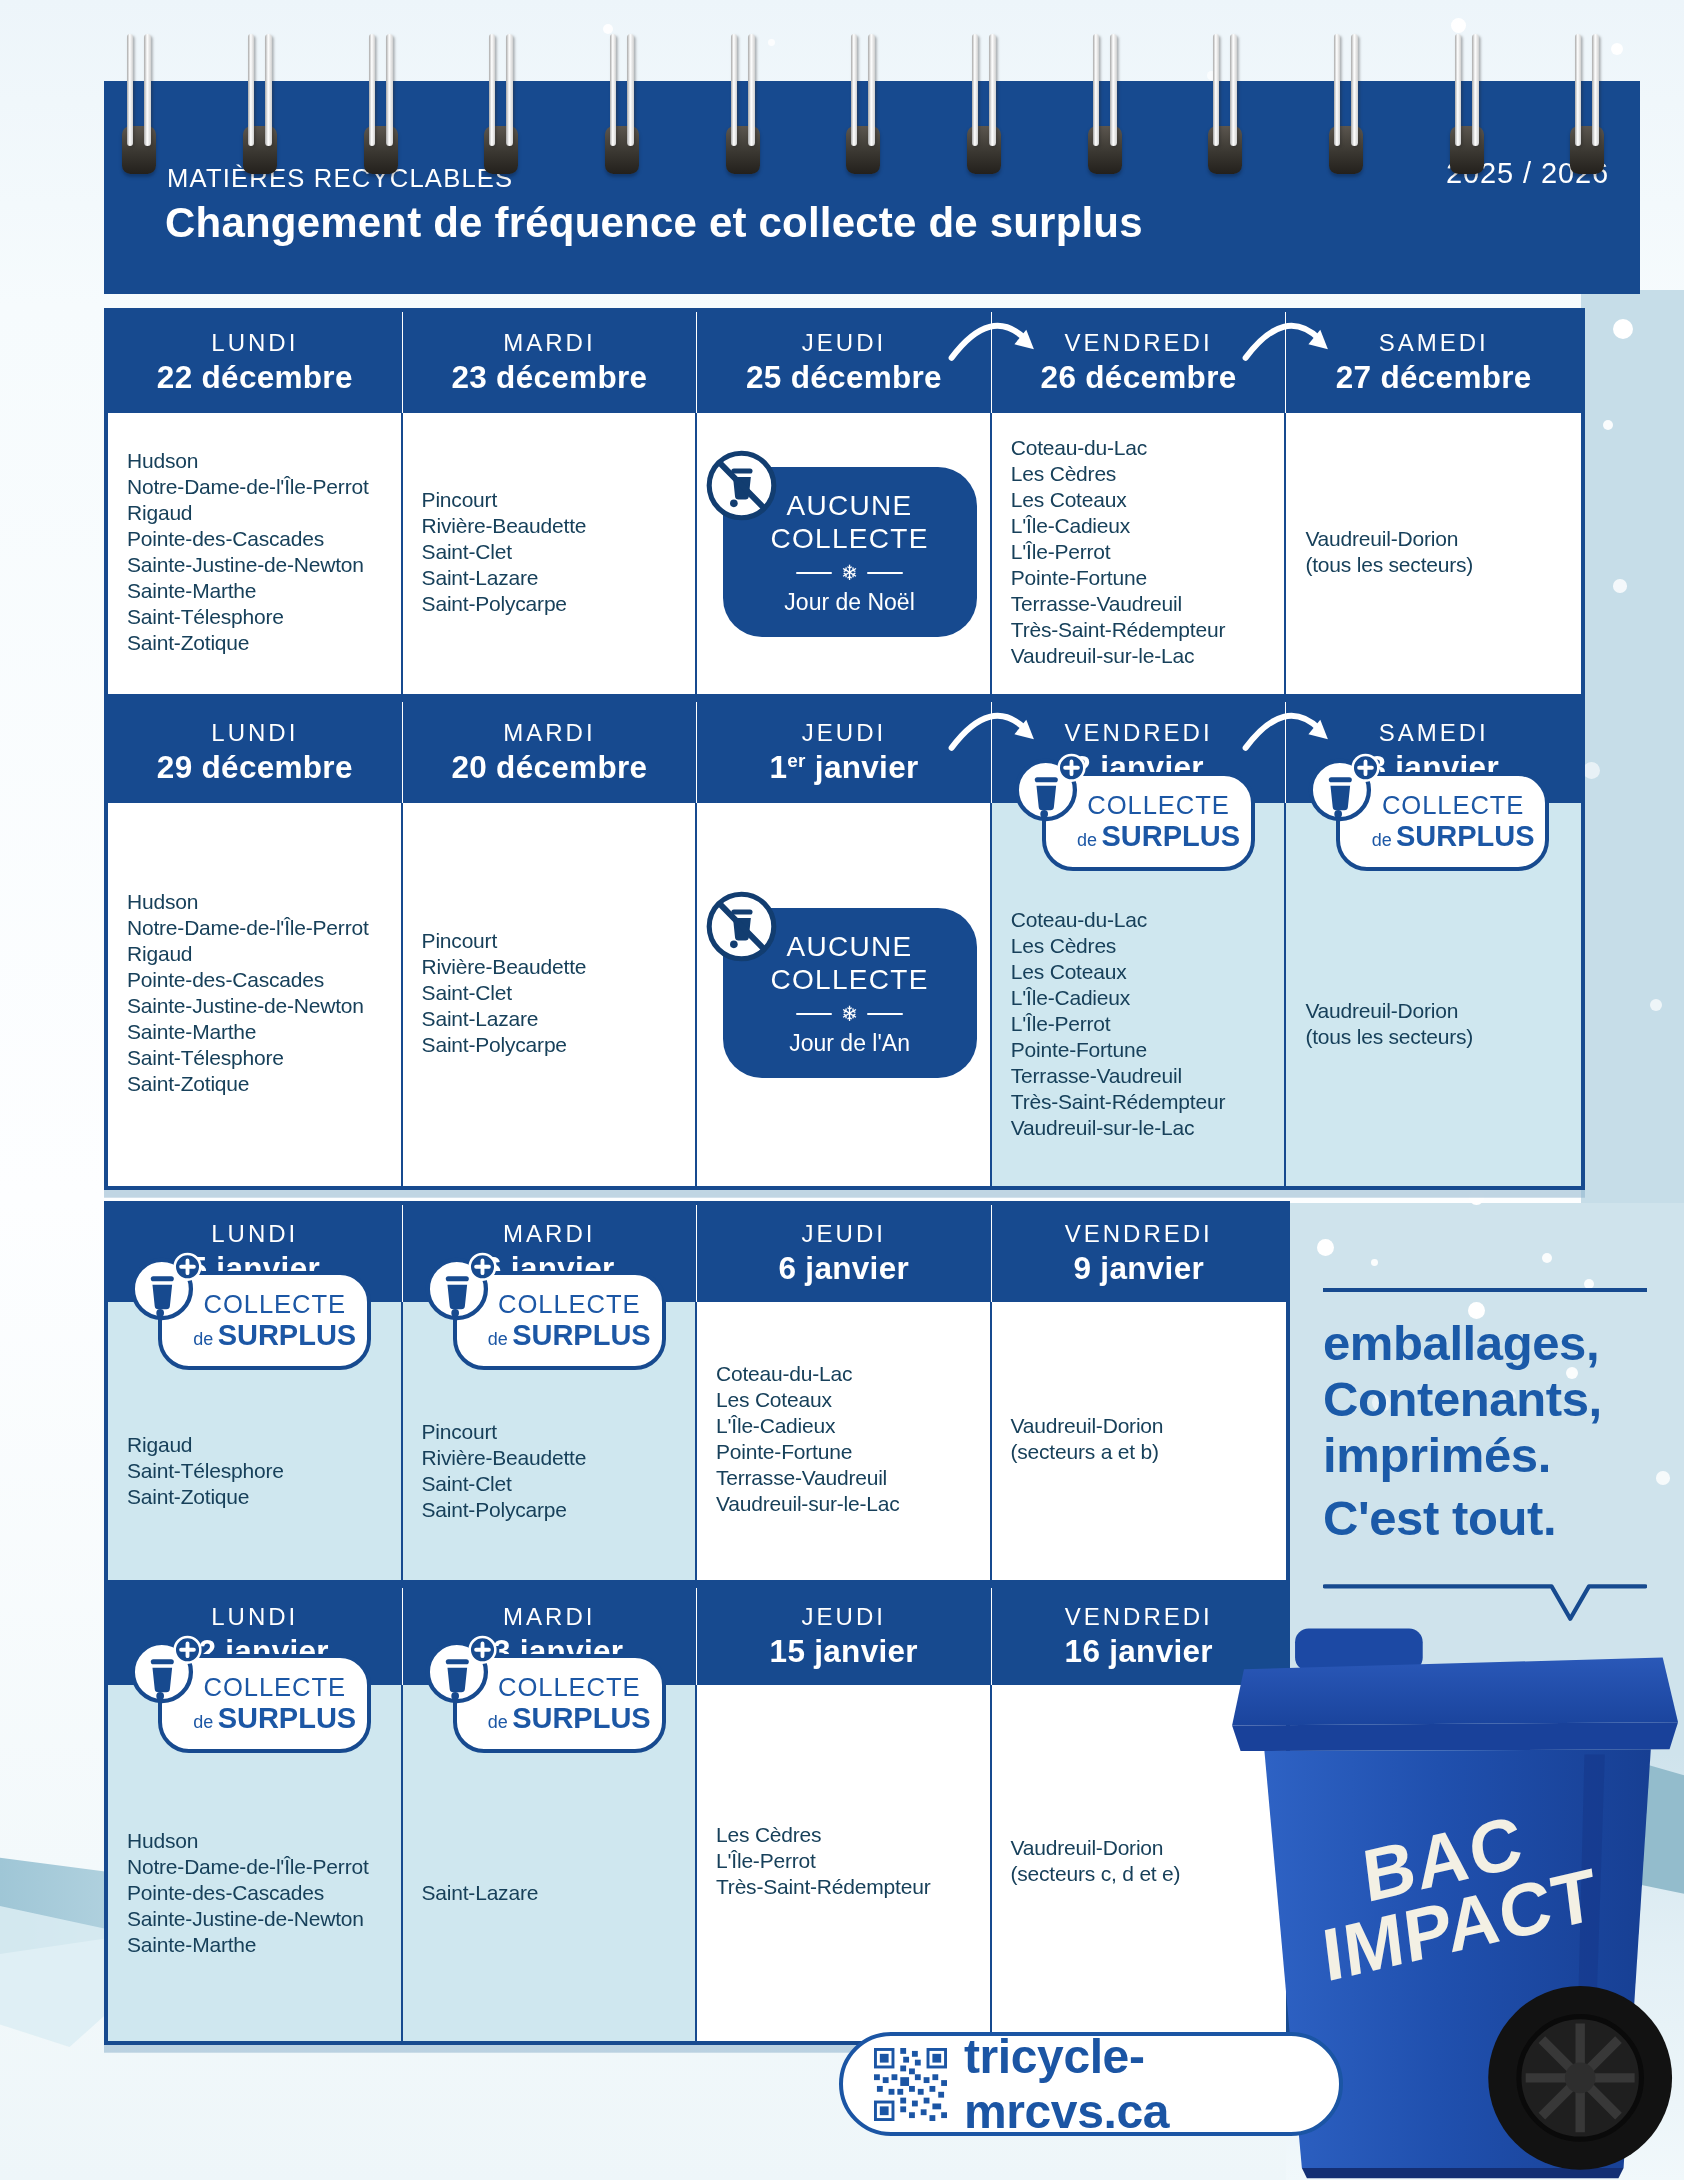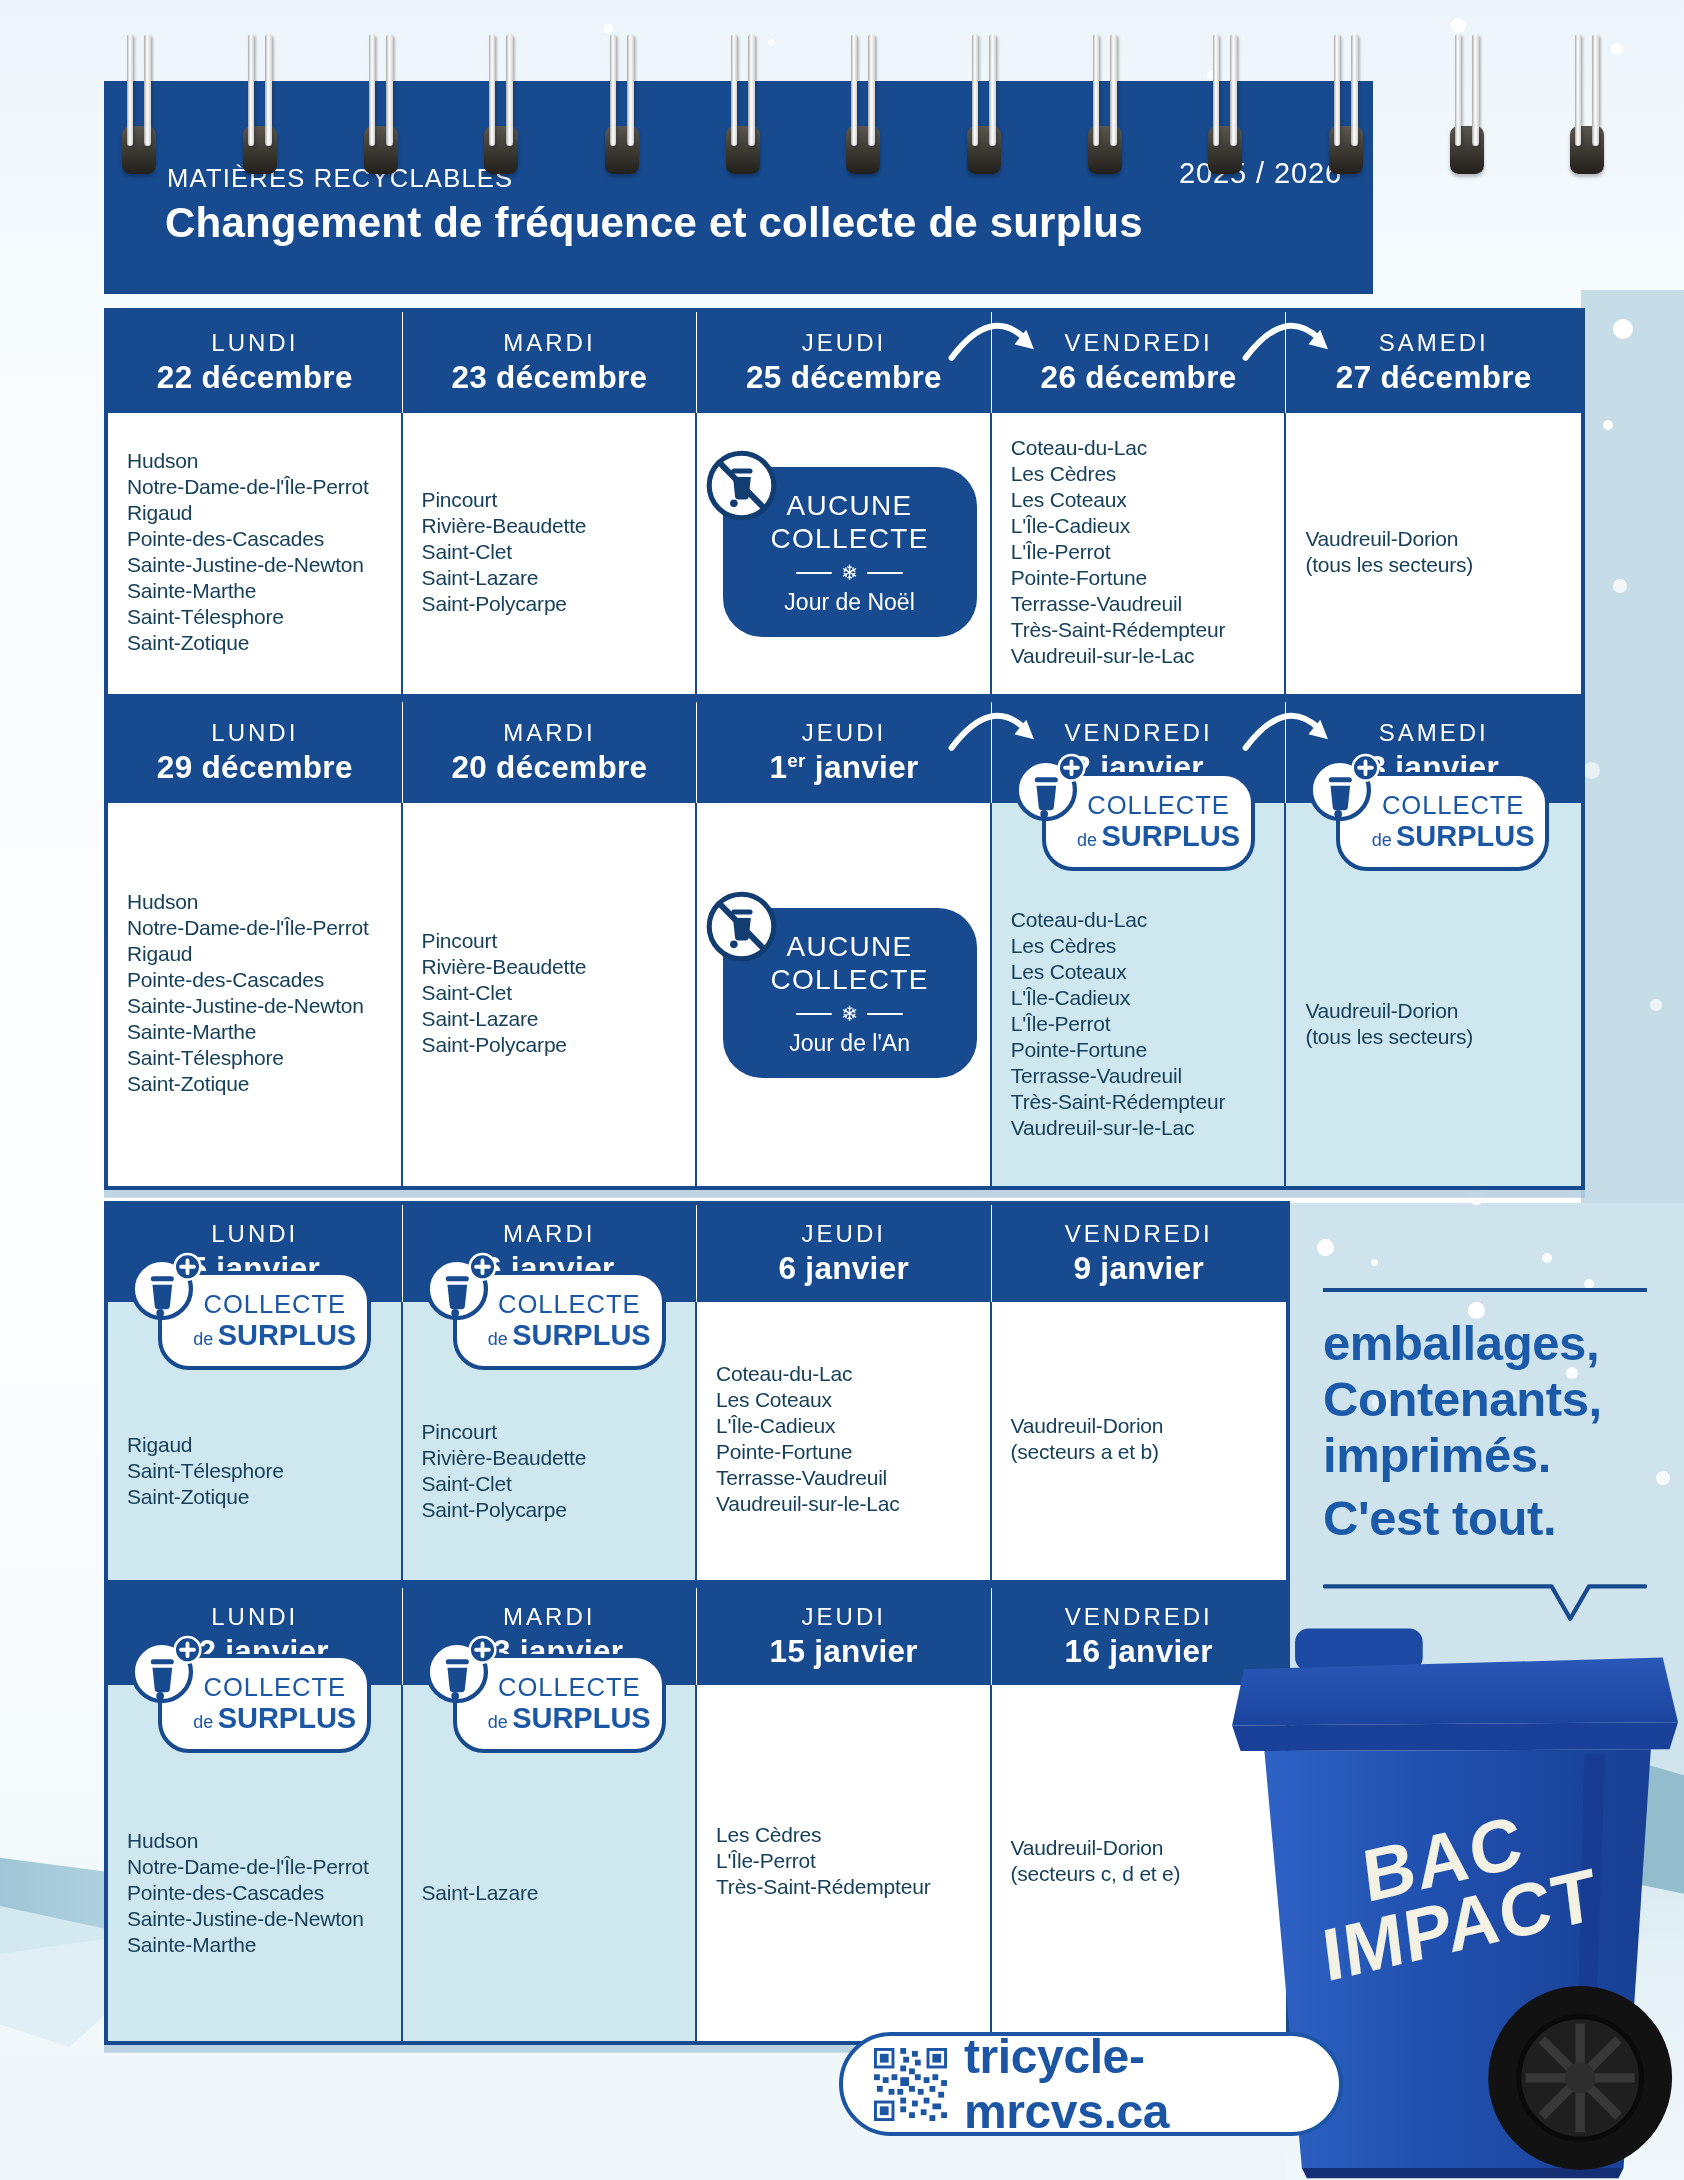--- a/index.html
+++ b/index.html
@@ -19,21 +19,21 @@
     clip-path:polygon(0 0,100% 28%,38% 100%,0 84%);}
   .dot{position:absolute;border-radius:50%;background:#fff;z-index:1;}
   
   .clip{position:absolute;top:34px;width:39px;height:140px;z-index:3;}
   .clip .holder{position:absolute;bottom:0;left:2.6px;width:34px;height:48px;border-radius:8.5px;
     background:linear-gradient(180deg,#5b564f 0%,#3a3731 55%,#23201c 100%);box-shadow:0 2.6px 3.4px rgba(0,0,0,.25);}
   .clip .wire{position:absolute;top:0;width:6.8px;height:112px;border-radius:4.3px;
     background:linear-gradient(90deg,#a9a9a9 0%,#ffffff 45%,#cfcfcf 100%);box-shadow:1.7px 1.7px 2.6px rgba(40,40,40,.35);}
   .clip .w1{left:7.7px;} .clip .w2{left:25px;}
   
-  .title-panel{position:absolute;left:104px;top:81px;width:1269px;height:213px;background:#174a8f;z-index:1;}
+  .title-panel{position:absolute;left:104px;top:81px;width:1511px;height:213px;background:#174a8f;z-index:1;padding-left:25px;}
   .tp-cat{position:absolute;left:63px;top:83px;font-size:25.6px;color:#fff;letter-spacing:1.2px;}
   .tp-title{position:absolute;left:61px;top:118px;font-size:42px;font-weight:700;color:#fff;letter-spacing:0.2px;}
   .tp-season{position:absolute;right:31px;top:76px;font-size:29px;color:#fff;letter-spacing:0.9px;}
   
   .week-table{position:absolute;left:104px;background:#fff;border:4.3px solid #174a8f;display:flex;
     box-sizing:border-box;z-index:2;box-shadow:0 7.7px 0 rgba(142,178,204,.55);}
   .day-col{flex:1 1 0;display:flex;flex-direction:column;min-width:0;}
   .day-head{position:relative;background:#174a8f;color:#fff;display:flex;flex-direction:column;
     align-items:center;justify-content:center;gap:2.6px;box-sizing:border-box;}
   .day-col:not(:last-child) .day-head{border-right:1.7px solid #fff;}

